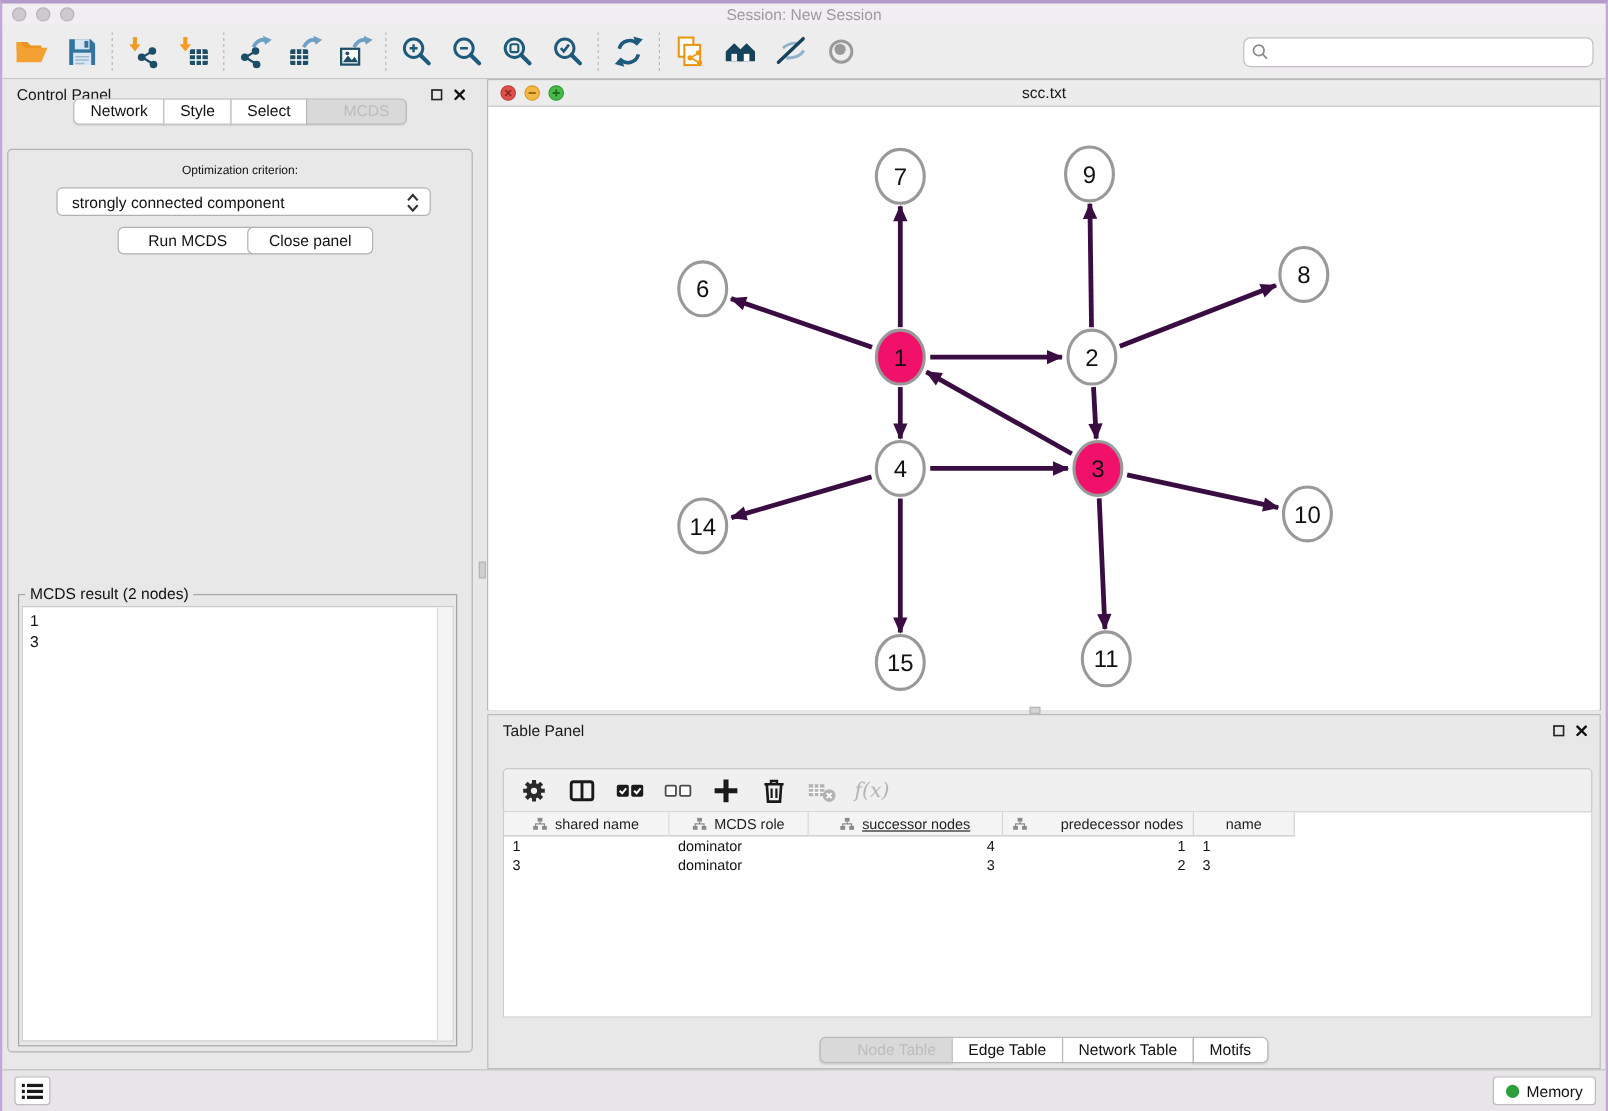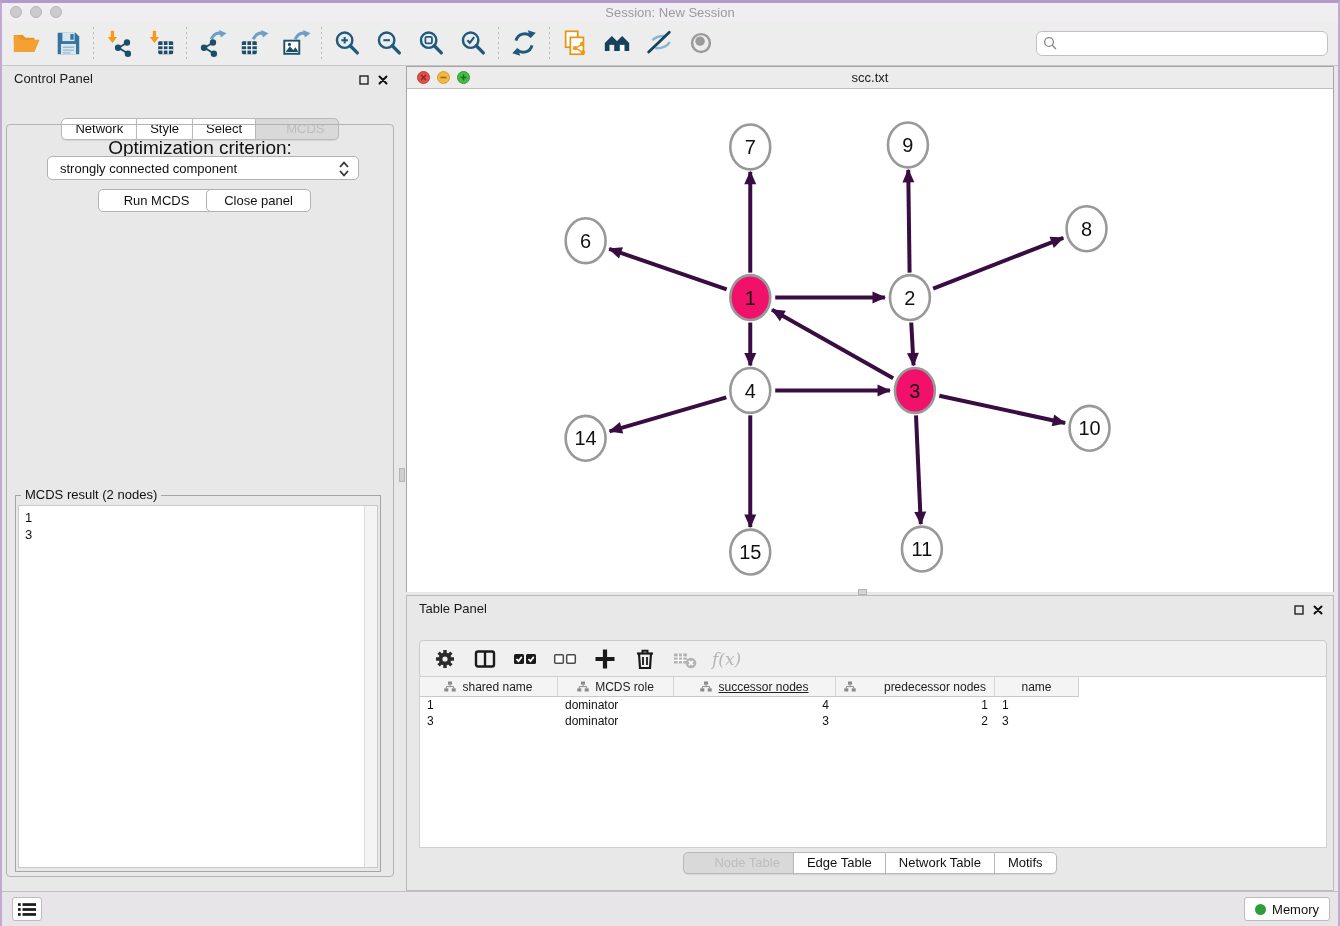--- a/index.html
+++ b/index.html
@@ -46,23 +46,23 @@
 
   
   .aqua-tabs { display:flex; justify-content:center; }
   .aqua-tab { background:#fff; border:1px solid #b9b9b9; margin-left:-1px; padding:2px 13px 3px;
               font-size:13px; color:#111; cursor:default; box-shadow:0 1px 1px rgba(0,0,0,.08); }
   .aqua-tab:first-child { border-radius:5px 0 0 5px; margin-left:0; }
   .aqua-tab:last-child { border-radius:0 5px 5px 0; }
   .aqua-tab.selected { background:#d9d9d9; color:#bdbdbd;padding-left:30px; }
 
   
-  .cp-tabs { position:absolute; left:0; right:0; top:16px;margin-top:36px; }
+  .cp-tabs { position:absolute; left:0; right:0; top:16px; }
   .cp-box { position:absolute; left:4px; right:4px; top:58px; bottom:14px; border:1px solid #b2b2b2; border-radius:4px; }
-  .cp-criterion { position:absolute; left:0; right:0; top:12px; text-align:center; font-size:19px; color:#111; }
+  .cp-criterion { position:absolute; left:0; right:0; top:12px; text-align:center; font-size:10px; color:#111; }
   .cp-select { position:absolute; left:40px; top:31px; width:312px; height:24px; background:#fff;
                border:1px solid #b1b1b1; border-radius:5px; display:flex; align-items:center;
                padding:0 26px 0 12px; font-size:13px; color:#111; cursor:default; }
   .cp-select .chevs { position:absolute; right:8px; top:4px; }
   .aqua-btn { position:absolute; top:64px; height:23px; background:#fff; border:1px solid #b1b1b1; border-radius:5px;
               font-size:13px; color:#111; font-family:"Liberation Sans",sans-serif; cursor:default; }
   .fieldset { position:absolute; left:8px; right:12px; top:370px; height:377px; border:1px solid #a5a5a5; }
   .fieldset .flabel { position:absolute; top:-9px; left:5px; background:#e8e8e8; padding:0 4px; font-size:13px; color:#111; }
   .fieldset .farea { position:absolute; left:2px; right:2px; top:9px; bottom:3px; background:#fff; border:1px solid #c9c9c9; }
   .fieldset .ftext { position:absolute; left:0; top:0; right:14px; bottom:0; padding:3px 6px; font-size:13px;
@@ -84,21 +84,21 @@
   .tp-toolbar { position:absolute; left:12px; right:6px; top:44px; height:38px; background:#f0f0f0;
                 border:1px solid #c9c9c9; border-radius:4px; display:flex; align-items:center; gap:14px; padding-left:12px; }
   .tp-toolbar .tpicon { width:26px; height:26px; display:flex; align-items:center; justify-content:center; }
   .fx-label { font-family:"DejaVu Serif", serif; font-style:italic; font-size:17px; color:#b5b5b5; }
   .tp-table { position:absolute; left:12px; right:6px; top:80px; height:172px; background:#fff; border:1px solid #cfcfcf; }
   .tp-header { display:flex; height:20px; }
   .tp-th { background:#f4f4f4; border-right:1px solid #d4d4d4; border-bottom:1px solid #c9c9c9;
            display:flex; align-items:center; justify-content:center; gap:6px; font-size:12px; color:#222; }
   .tp-row { display:flex; height:16px; }
   .tp-td { font-size:12px; color:#111; padding:1px 7px 0; overflow:hidden; white-space:nowrap; }
-  .tp-tabs { position:absolute; left:0; right:0; top:256px; }
+  .tp-tabs { position:absolute; left:0; right:0; top:268px; }
 
   
   .sb-listbtn { position:absolute; left:10px; top:5px; width:30px; height:24px; background:#fff;
                 border:1px solid #bcbcbc; border-radius:3px; display:flex; align-items:center; justify-content:center; }
   .sb-memory { position:absolute; right:8px; top:5px; height:24px; background:#fff; border:1px solid #bcbcbc;
                border-radius:3px; display:flex; align-items:center; gap:6px; padding:0 10px; font-size:13px; color:#111; }
   .sb-memory .dot { width:11px; height:11px; border-radius:50%; }
 </style>
 </head>
 <body>

